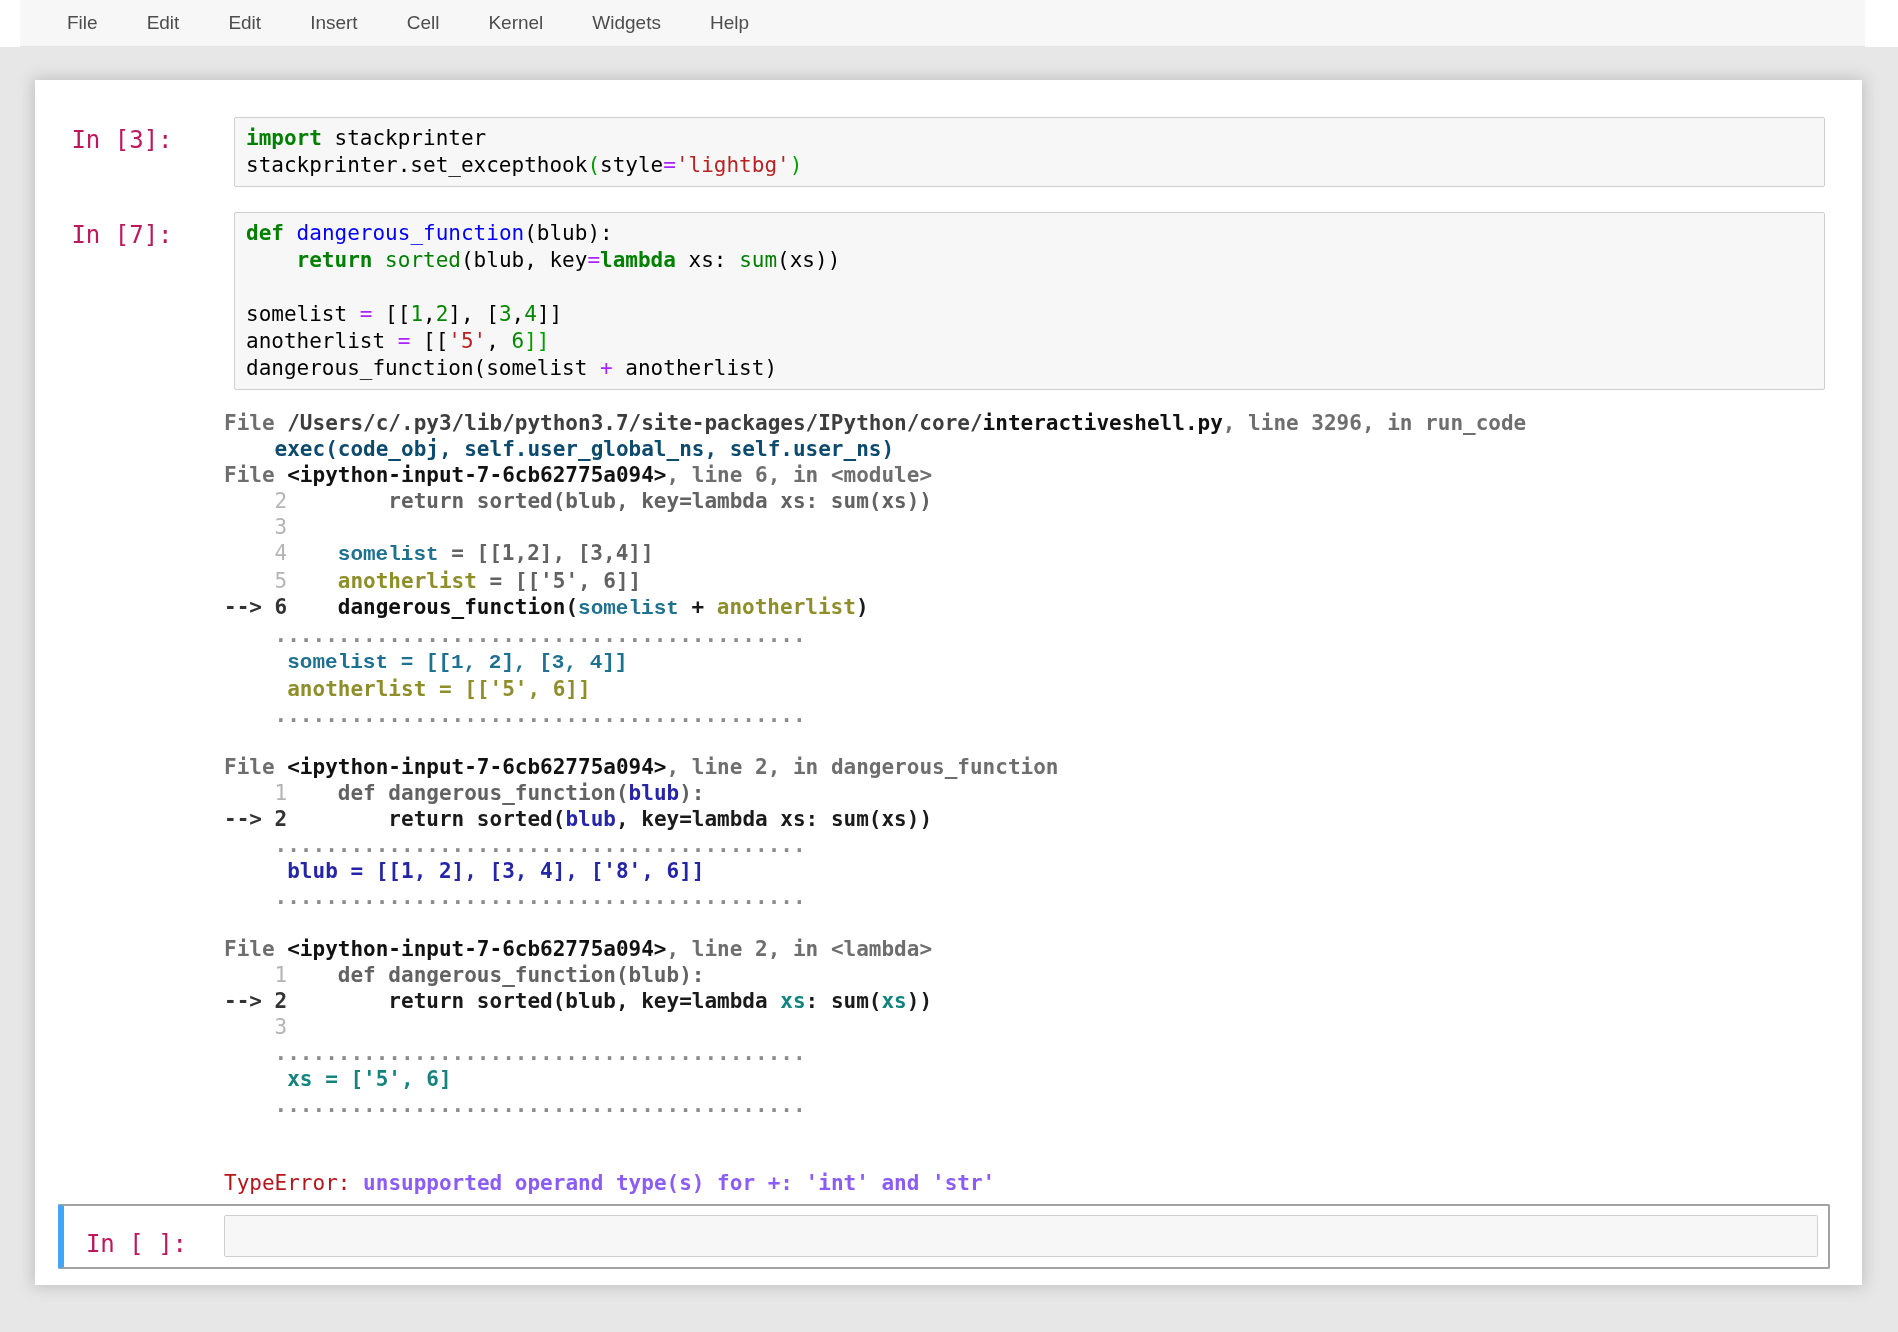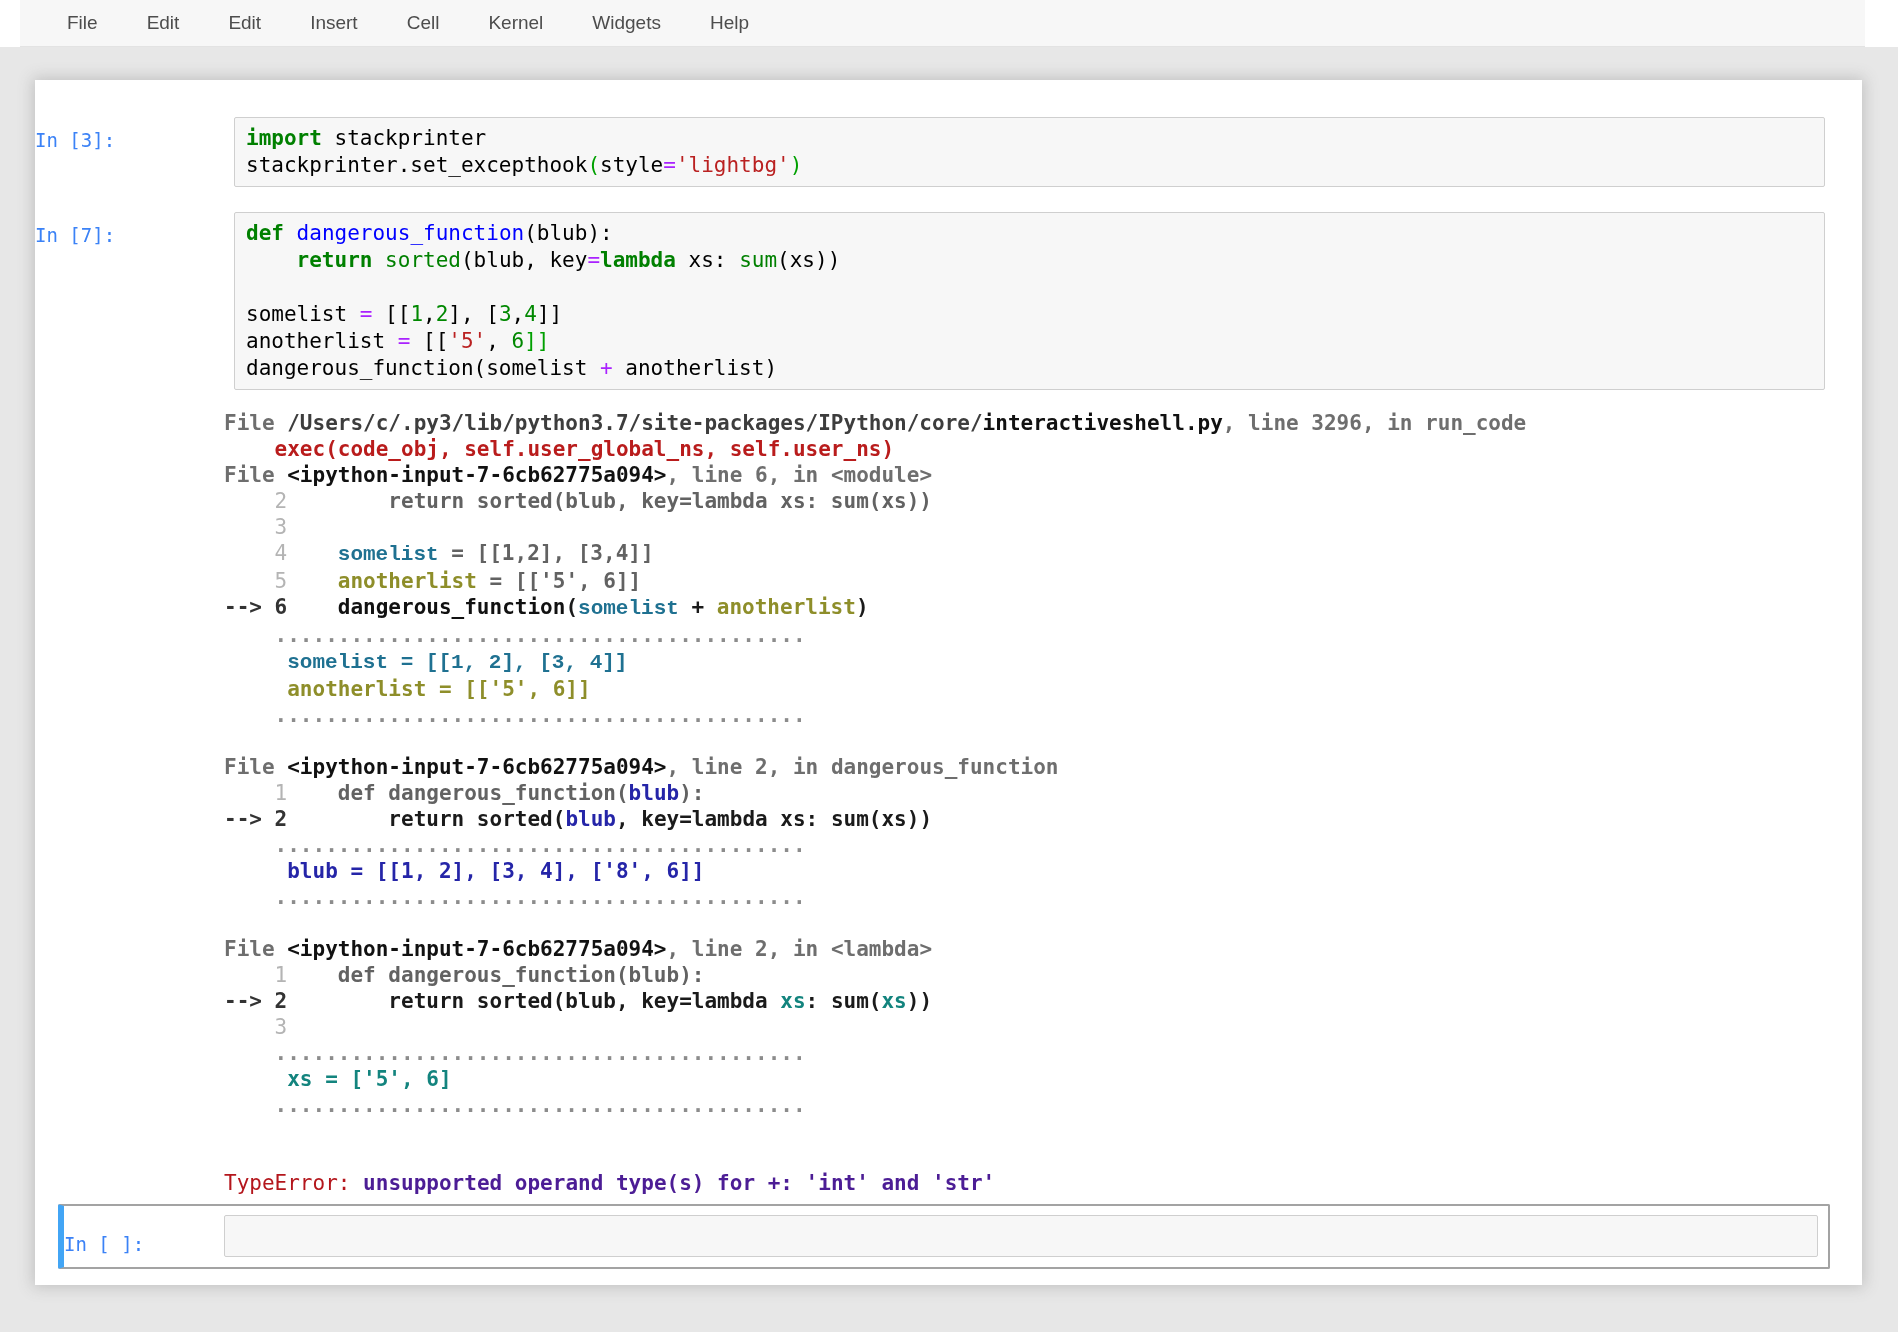--- a/index.html
+++ b/index.html
@@ -29,24 +29,24 @@
   
   .page{position:absolute;top:47px;left:0;right:0;bottom:0;background:#e7e7e7;}
   .notebook{
     position:absolute;left:35px;top:33px;width:1827px;height:1205px;
     background:#fff;box-shadow:0 0 14px 2px rgba(80,80,80,0.25);
     box-sizing:border-box;
   }
   
   .cell{display:flex;align-items:flex-start;}
   .prompt-col{
-    width:189px;flex:none;text-align:left;box-sizing:border-box;
+    width:189px;flex:none;text-align:center;box-sizing:border-box;
     padding:10px 15px 0 0;
-    font-family:"DejaVu Sans Mono",monospace;font-size:19px;line-height:27px;
-    color:#3b82f6;white-space:pre;
+    font-family:"DejaVu Sans Mono",monospace;font-size:24px;line-height:27px;
+    color:#be185d;white-space:pre;
   }
   .input-box{
     flex:1;margin-right:37px;background:#f7f7f7;
     border:1px solid #cfcfcf;border-radius:2px;padding:7px 11px;margin-left:10px;
   }
   .input-box pre, .output-area pre{
     margin:0;font-family:"DejaVu Sans Mono",monospace;
     font-size:21px;line-height:27px;white-space:pre;
   }
   .cell-1{margin-top:37px;}
@@ -71,33 +71,33 @@
   .t-bi {color:#008000;}
   .t-num{color:#008800;}
   .t-str{color:#ba2121;}
   .t-op {color:#aa22ff;}
   .t-mb {color:#00a000;}
   .t-pl {color:#000000;}
   
   .t-m   {color:#6e6e6e;}
   .t-path{color:#3d3d3d;}
   .t-f   {color:#111111;}
-  .t-sl  {color:#b91c1c;}
+  .t-sl  {color:#0c4a6e;}
   .t-lno {color:#b4b4b4;font-weight:normal;}
   .t-dim {color:#626262;}
   .t-arr {color:#333333;}
   .t-cp  {color:#1a1a1a;}
   .t-cb  {color:#111111;}
   .t-vs  {color:#1f7191;font-family:Liberation Mono, monospace;}
   .t-va  {color:#8e8e2a;}
   .t-vb  {color:#2525a8;text-align:center;}
   .t-vx  {color:#13847e;}
   .t-dots{color:#8c8c8c;}
   .t-err {color:#b4161c;font-weight:normal;}
-  .t-errb{color:#4c1d95;}
+  .t-errb{color:#8b5cf6;}
 </style>
 </head>
 <body>
 
 <div class="menubar">
   <div class="menu-items">
     <span class="menu-item">File</span>
     <span class="menu-item">Edit</span>
     <span class="menu-item">Edit</span>
     <span class="menu-item">Insert</span>

